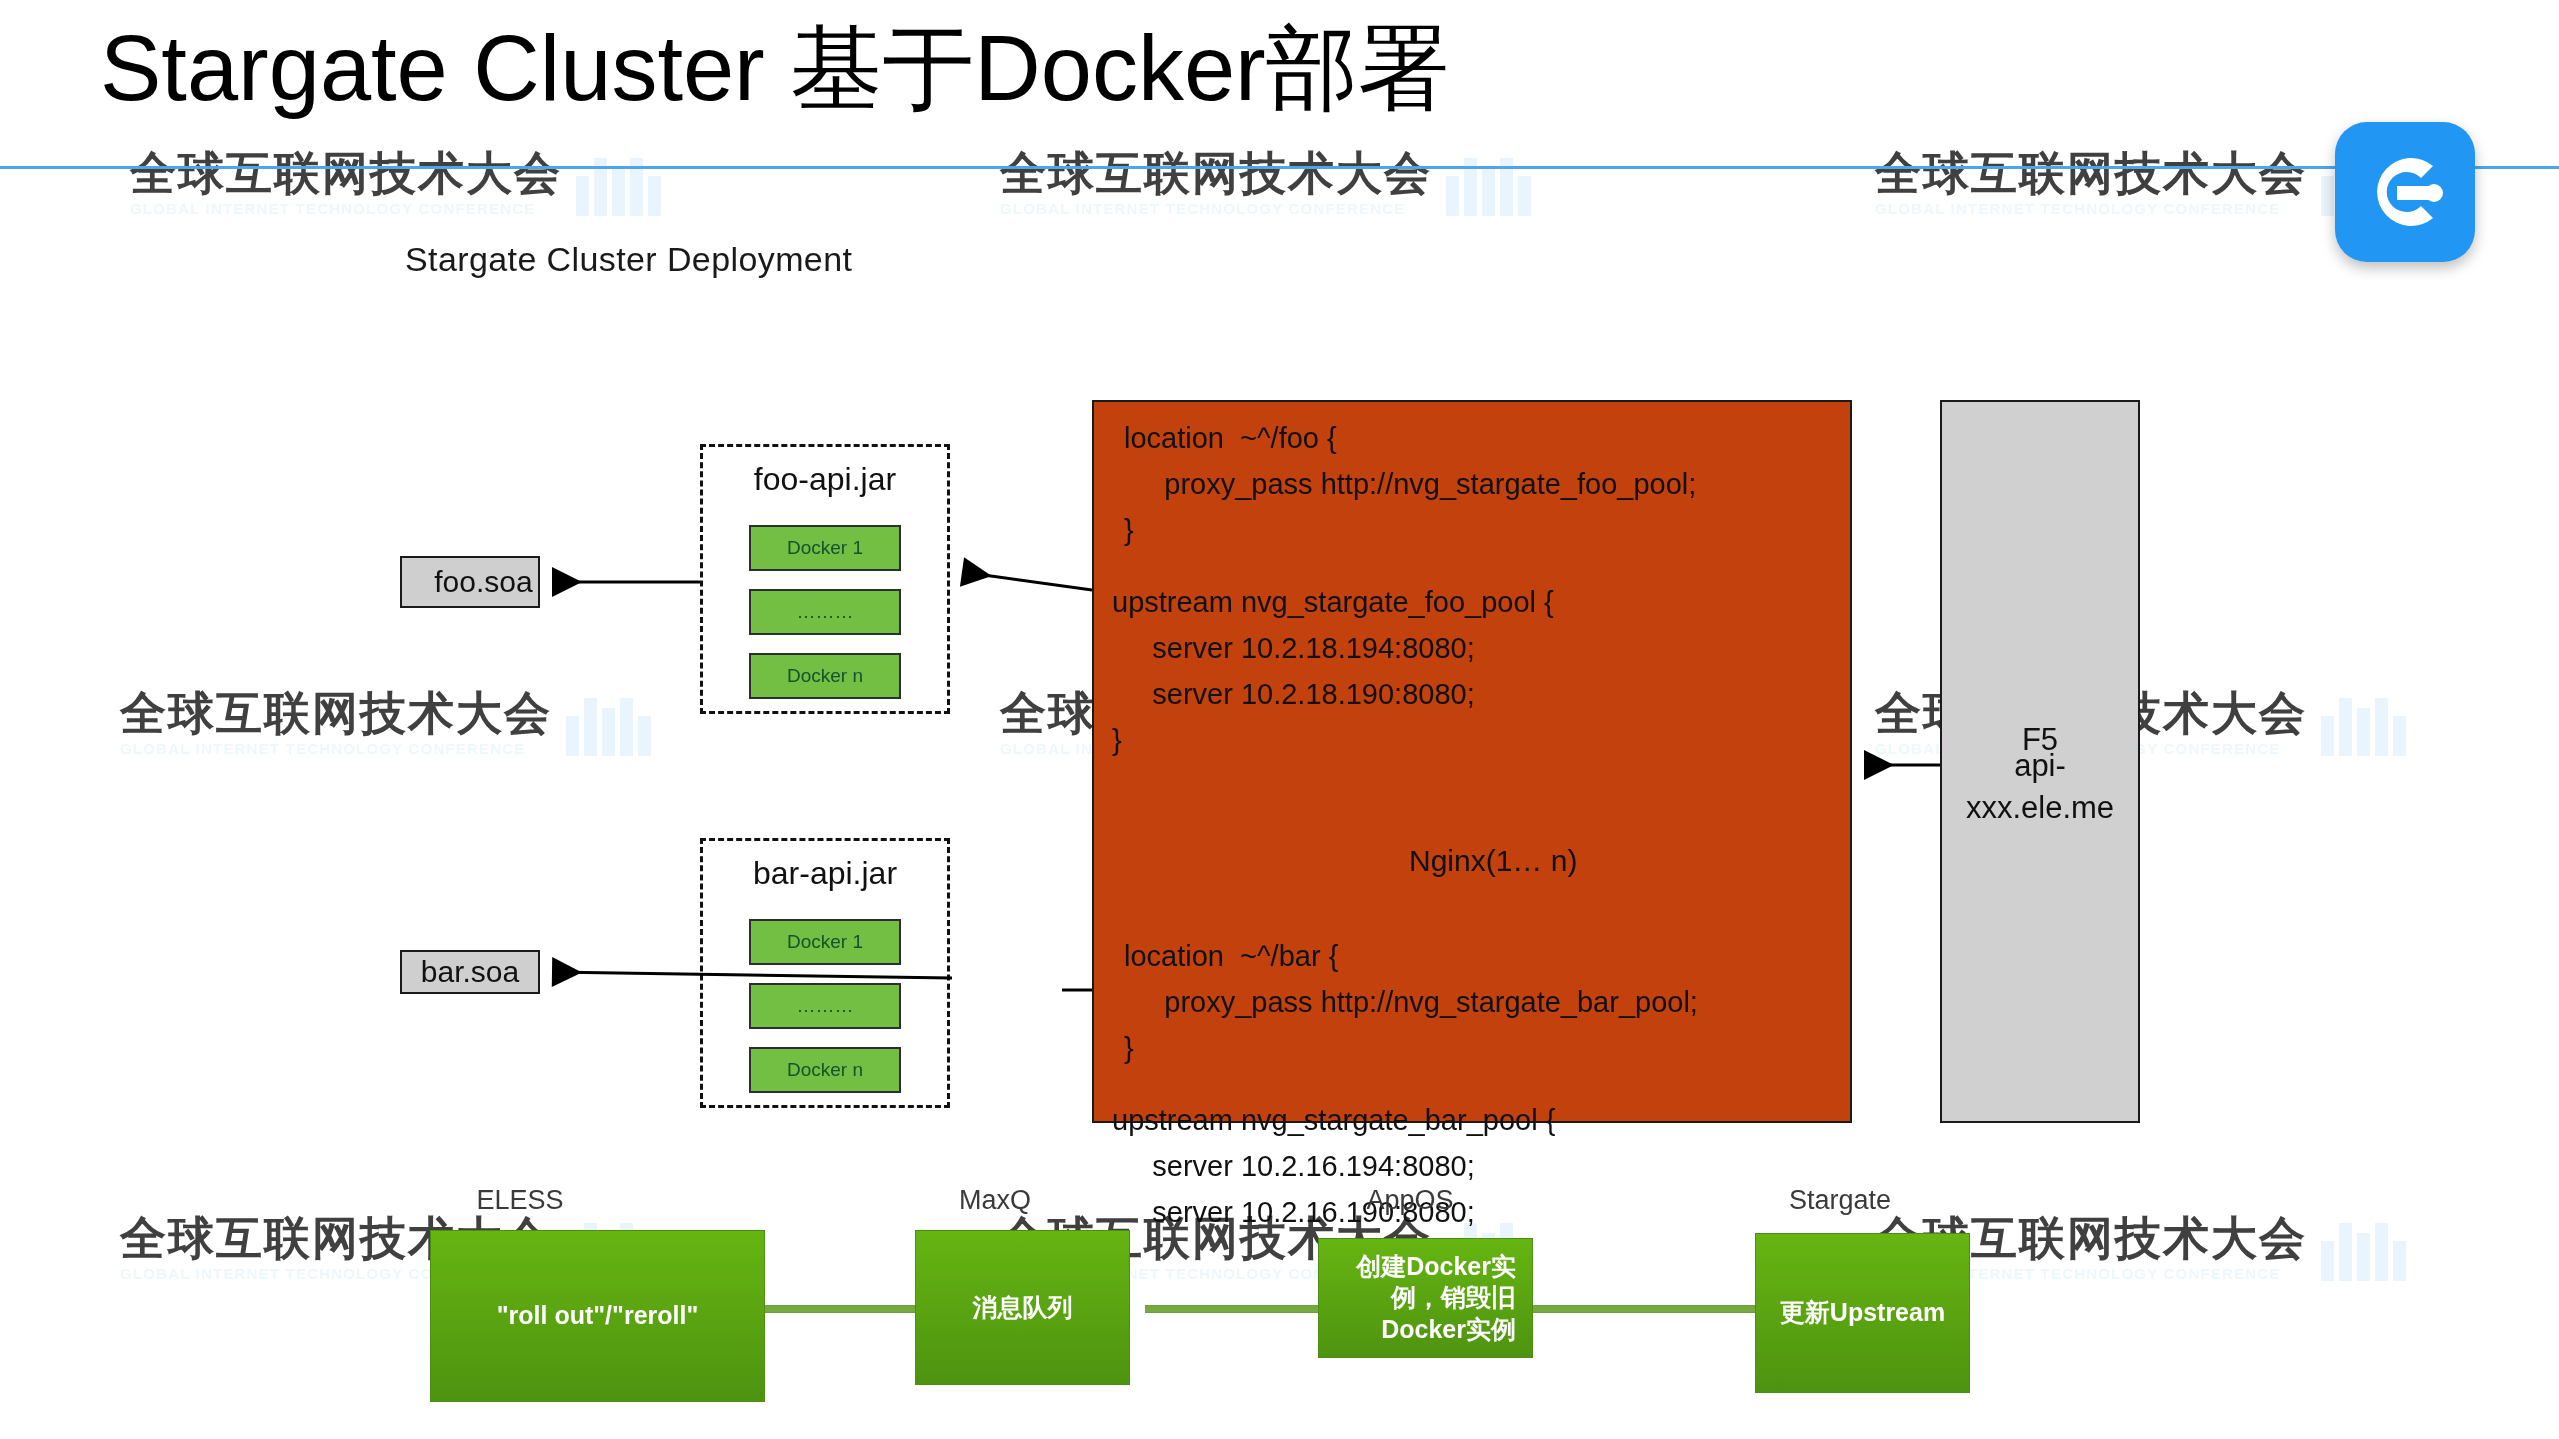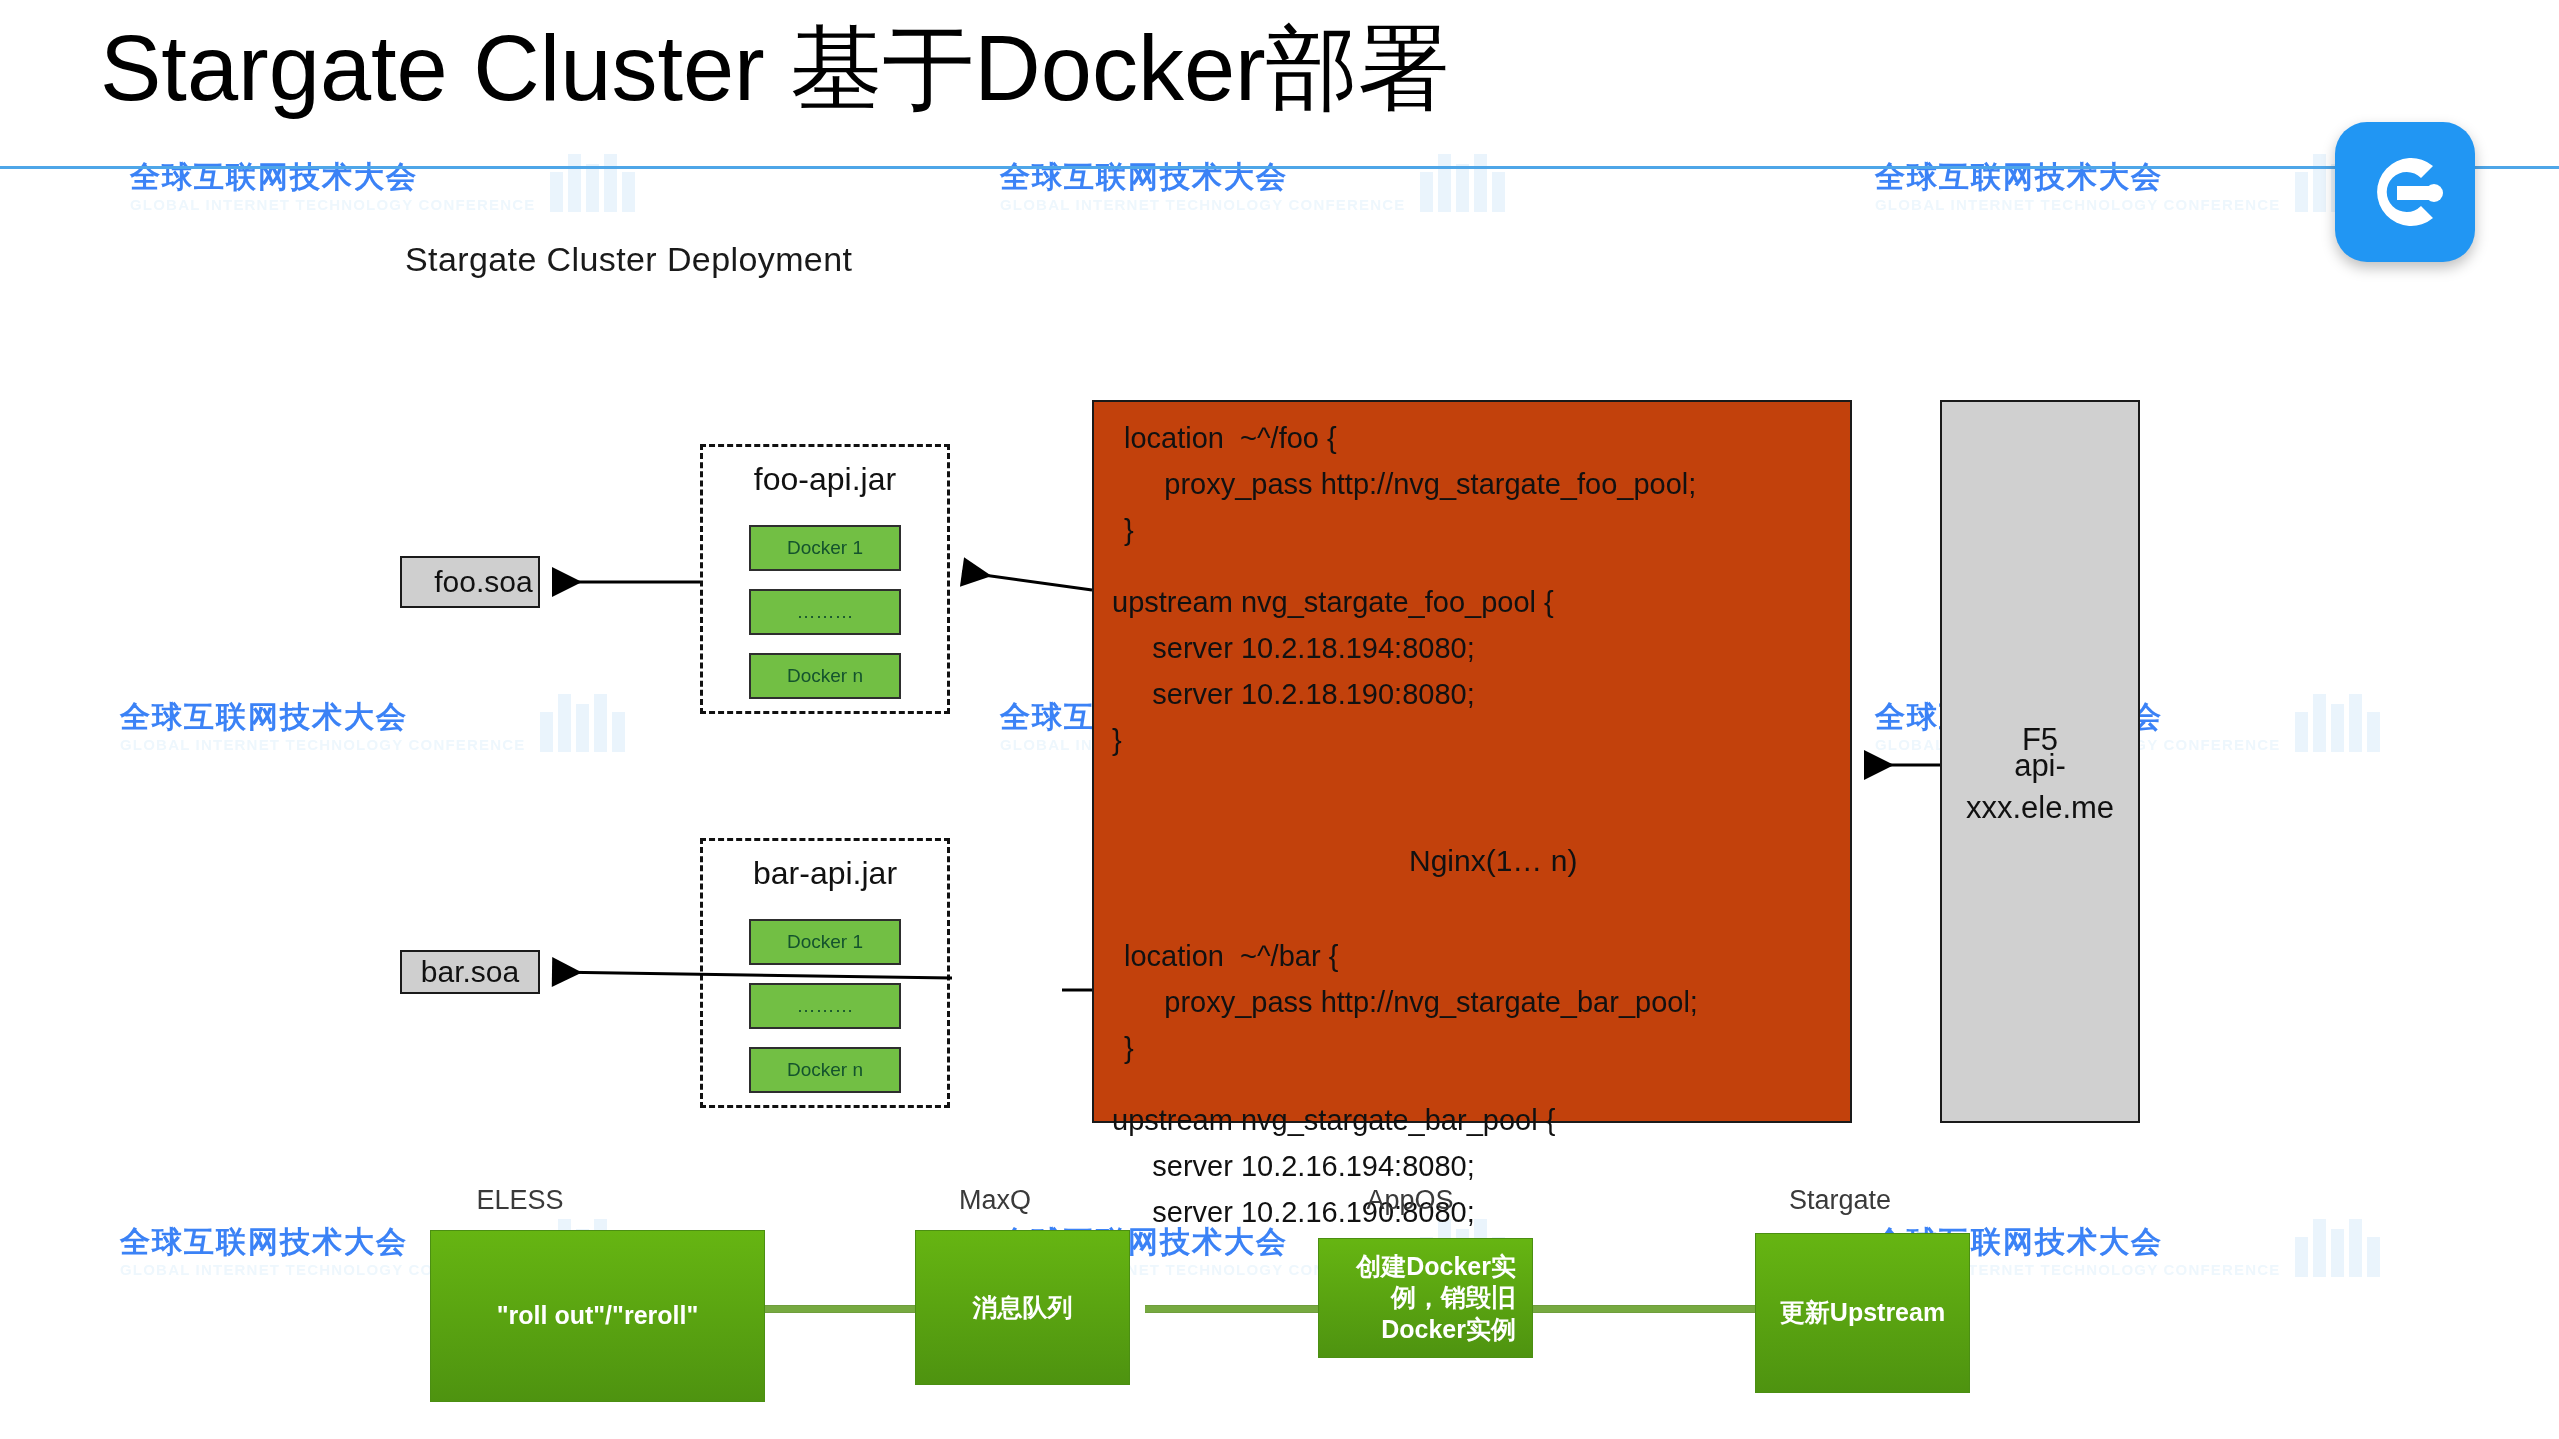--- a/index.html
+++ b/index.html
@@ -32,23 +32,23 @@
     gap: 14px;
     opacity: 1;
     white-space: nowrap;
   }
   .wm .wm-text {
     display: flex;
     flex-direction: column;
     line-height: 1;
   }
   .wm .wm-cn {
-    font-size: 30px;
+    font-size: 46px;
     letter-spacing: 2px;
-    color: #3b82f6;
+    color: #404040;
     font-weight: bold;
   }
   .wm .wm-en {
     font-size: 15px;
     letter-spacing: 1.2px;
     color: #eef7fd;
     font-weight: bold;
     margin-top: 5px;
   }
   .wm .wm-mark {

